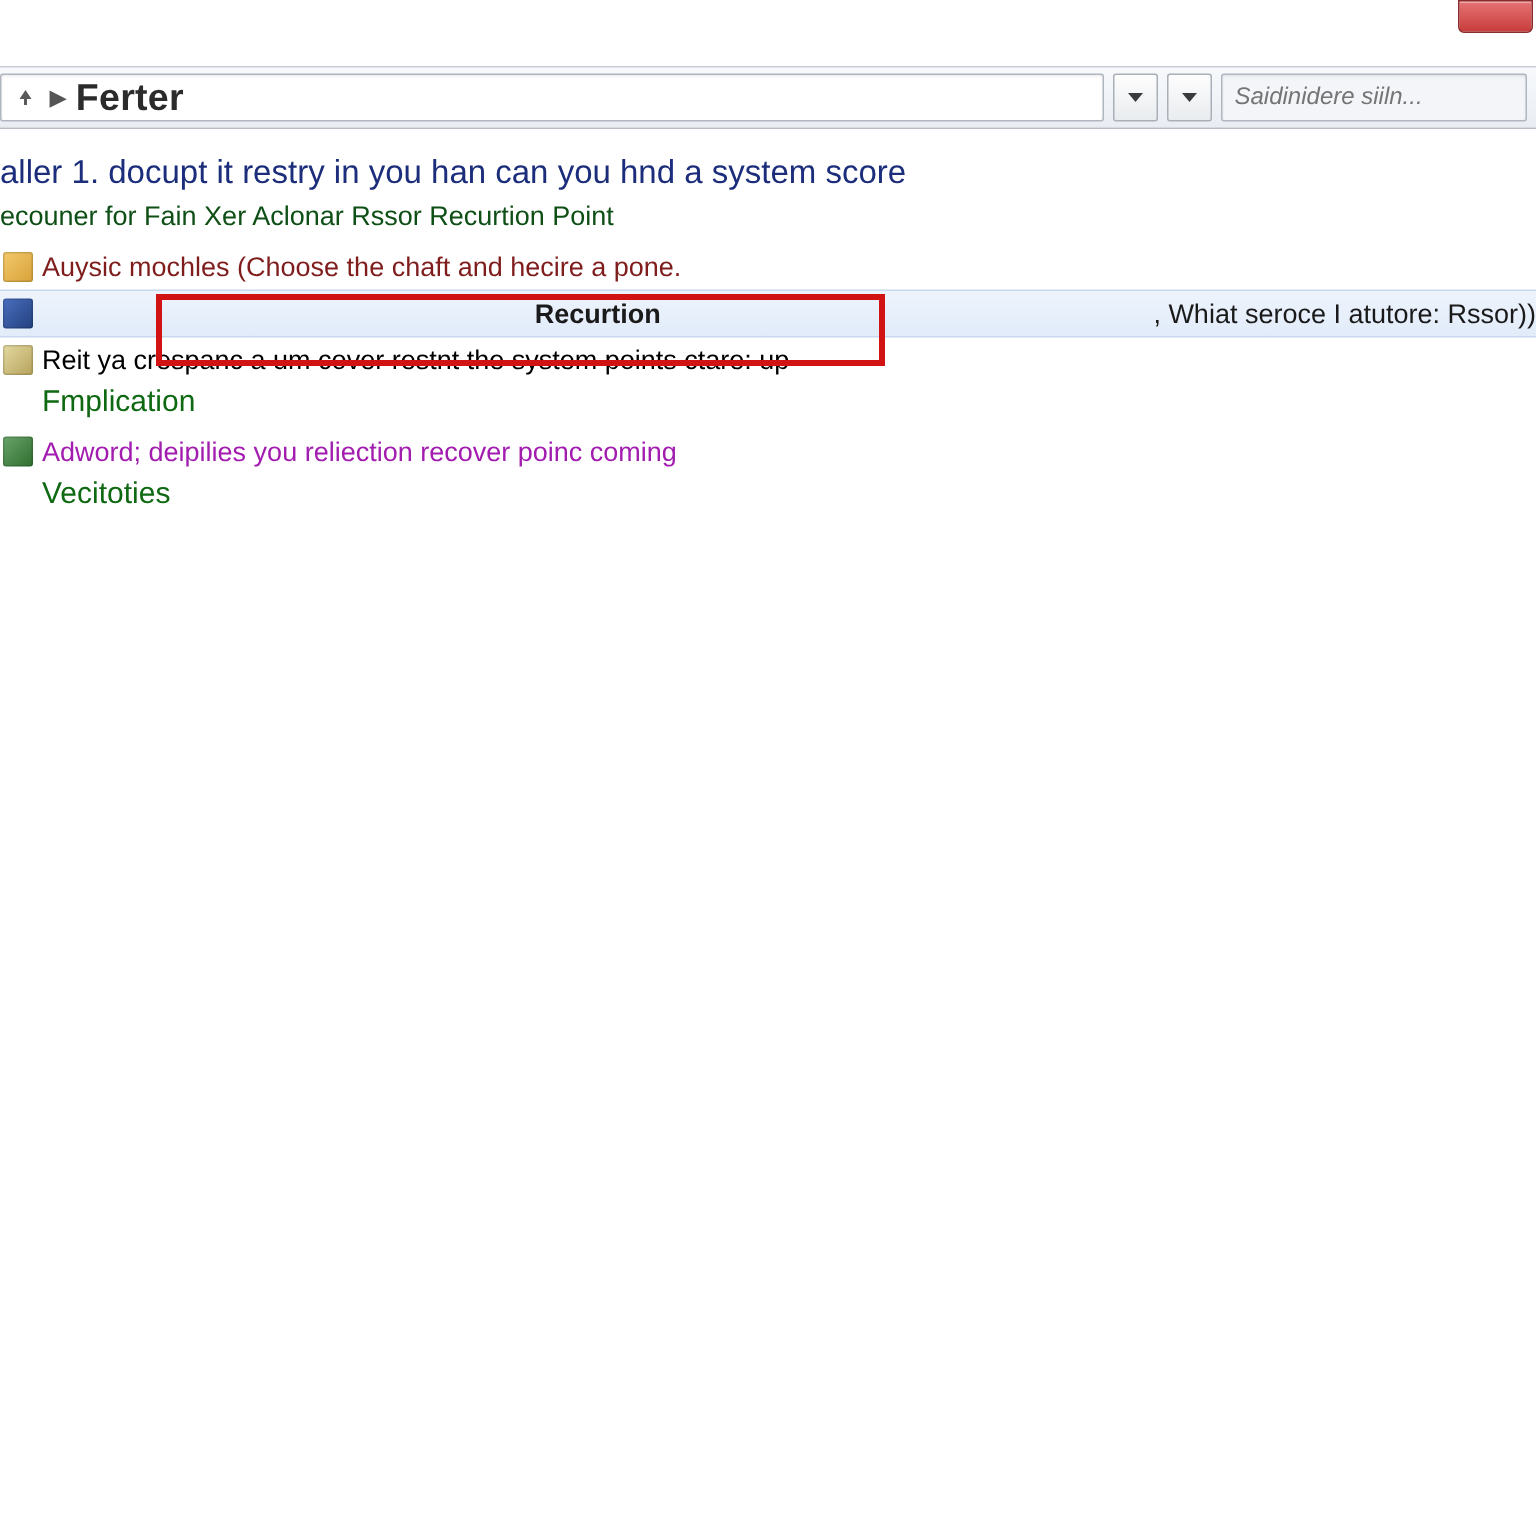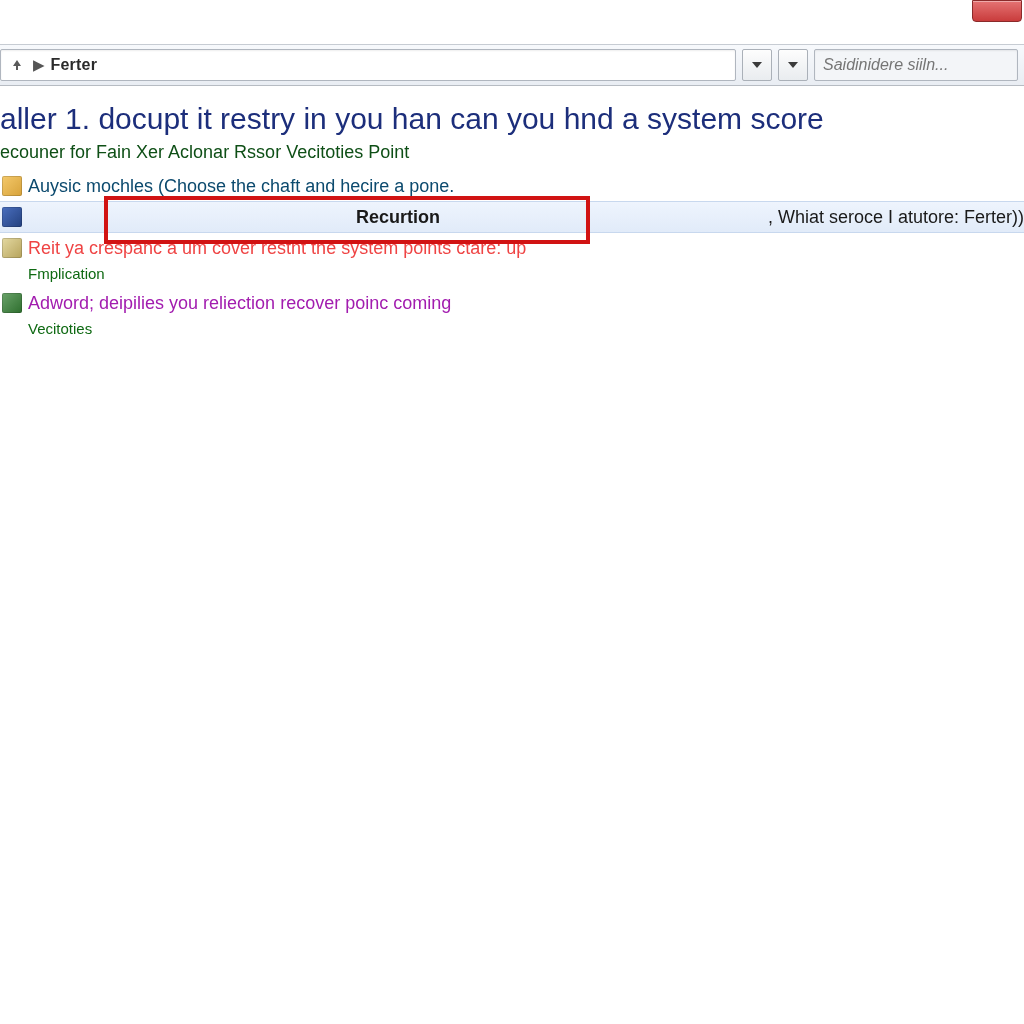--- a/index.html
+++ b/index.html
@@ -65,21 +65,21 @@
     justify-content: center;
     color: #4a4a4a;
     font-size: 14px;
   }
   .addr-sep {
     color: #555;
     font-size: 15px;
     margin: 0 2px;
   }
   .addr-text {
-    font-size: 16px;
+    font-size: 25px;
     color: #2b2b2b;
     font-weight: 600;
     margin-left: 4px;
     letter-spacing: .2px;
   }
 
   .combo-btn {
     width: 28px;
     height: 30px;
     background: linear-gradient(to bottom,#fdfdfd,#e9ecef);
@@ -122,21 +122,21 @@
     position: absolute;
     left: 0; right: 0;
     top: 90px;
     bottom: 0;
     padding: 8px 0 0 0;
     overflow: hidden;
   }
 
   .page-title {
     color: #1c2e7b;
-    font-size: 30px;
+    font-size: 22px;
     font-weight: 400;
     margin: 4px 14px 6px 0;
   }
   .sub-title {
     color: #0e4f16;
     font-size: 18px;
     margin: 6px 14px 8px 0;
   }
 
   .item-row {
@@ -173,21 +173,21 @@
   
   .red-box {
     position: absolute;
     border: 4px solid #d11313;
     pointer-events: none;
   }
 
   
   .sub-link {
     color: #0e6912;
-    font-size: 15px;
+    font-size: 20px;
     margin: 2px 0 6px 28px;
   }
 
   
   body { filter: blur(.15px); }
 </style>
 </head>
 <body>
 
 <div class="close-stub"></div>
@@ -211,36 +211,36 @@
     </div>
 
   <div class="search-box">
     <input type="text" placeholder="Saidinidere siiln..." style="">
   </div>
 </div>
 
 <div class="content">
 
   <div class="page-title">aller 1. docupt it restry in you han can you hnd a system score</div>
-  <div class="sub-title">ecouner for Fain Xer Aclonar Rssor Vecitoties Point</div>
+  <div class="sub-title">ecouner for Fain Xer Aclonar Rssor Recurtion Point</div>
 
   <div class="item-row">
     <span class="item-icon ic-shield"></span>
-    <span class="item-rest" style="color:#0c4a6e">Auysic mochles (Choose the chaft and hecire a pone.</span>
+    <span class="item-rest" style="color:#7f1d1d">Auysic mochles (Choose the chaft and hecire a pone.</span>
   </div>
 
   <div class="item-row sel">
     <span class="item-icon ic-square"></span>
     <span class="item-bold">Recurtion</span>
-    <span class="item-rest">, Whiat seroce I atutore: Ferter))</span>
+    <span class="item-rest">, Whiat seroce I atutore: Rssor))</span>
   </div>
 
   <div class="item-row">
     <span class="item-icon ic-disk"></span>
-    <span class="item-rest" style="color:#ef4444">Reit ya crespanc a um cover restnt the system points ctare: up</span>
+    <span class="item-rest" style="color:#000000">Reit ya crespanc a um cover restnt the system points ctare: up</span>
   </div>
 
   <div class="sub-link">Fmplication</div>
 
   <div class="item-row">
     <span class="item-icon ic-note"></span>
     <span class="item-rest" style="color:#a21caf">Adword; deipilies you reliection recover poinc coming</span>
   </div>
 
   <div class="sub-link">Vecitoties</div>

